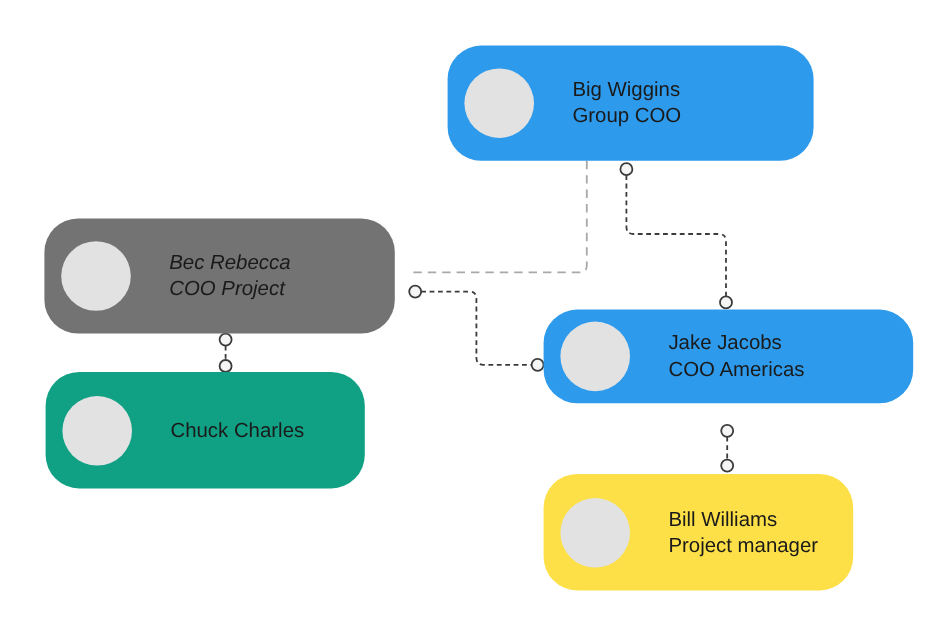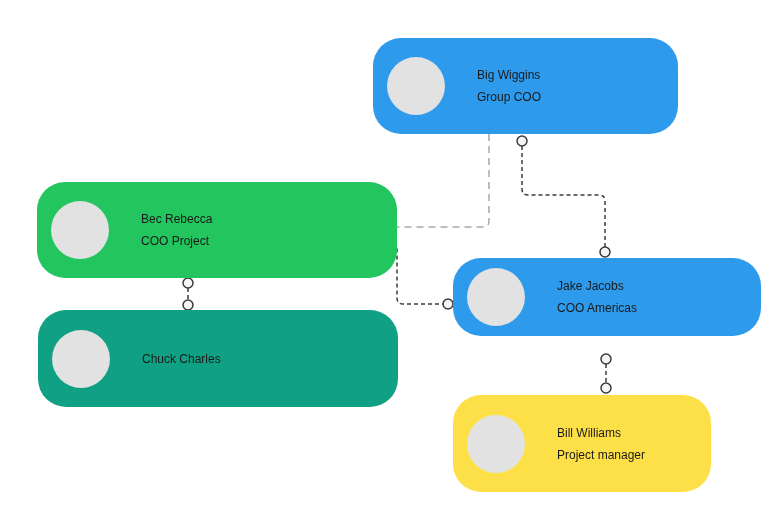--- a/index.html
+++ b/index.html
@@ -40,21 +40,21 @@
   }
   .avatar {
     width: 58px;
     height: 58px;
     border-radius: 50%;
     flex: 0 0 58px;
   }
   .label {
     margin-left: 32px;
     color: #1a1a1a;
-    font-size: 12px;
+    font-size: 17px;
     line-height: 22px;
   }
   .label .name, .label .role {
     display: block;
     white-space: nowrap;
   }
 </style>
 </head>
 <body>
 
@@ -83,29 +83,29 @@
   </svg>
 
   <div class="node" style="left: 373px; top: 38px; width: 305px; height: 96px; background: rgb(46, 154, 236);">
     <span class="avatar" style="background: rgb(226, 226, 226);"></span>
     <span class="label">
       <span class="name">Big Wiggins</span>
       <span class="role">Group COO</span>
     </span>
   </div>
 
-  <div class="node" style="left: 37px; top: 182px; width: 360px; height: 96px; background: #22c55e;">
+  <div class="node" style="left: 37px; top: 182px; width: 292px; height: 96px; background: #737373; font-style: italic;">
     <span class="avatar" style="background: rgb(226, 226, 226);"></span>
     <span class="label">
       <span class="name">Bec Rebecca</span>
       <span class="role">COO Project</span>
     </span>
   </div>
 
-  <div class="node" style="left: 38px; top: 310px; width: 360px; height: 97px; background: rgb(16, 161, 132);">
+  <div class="node" style="left: 38px; top: 310px; width: 266px; height: 97px; background: rgb(16, 161, 132);">
     <span class="avatar" style="background: rgb(226, 226, 226);"></span>
     <span class="label">
       <span class="name">Chuck Charles</span>
     </span>
   </div>
 
   <div class="node" style="left: 453px; top: 258px; width: 308px; height: 78px; background: rgb(46, 154, 236);">
     <span class="avatar" style="background: rgb(226, 226, 226);"></span>
     <span class="label">
       <span class="name">Jake Jacobs</span>

